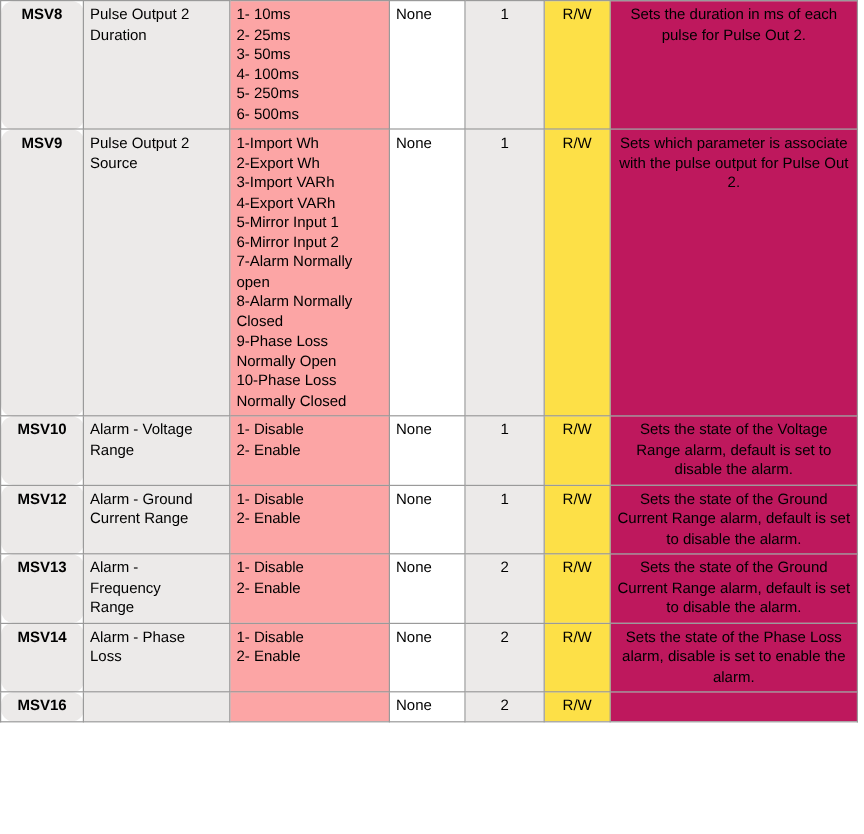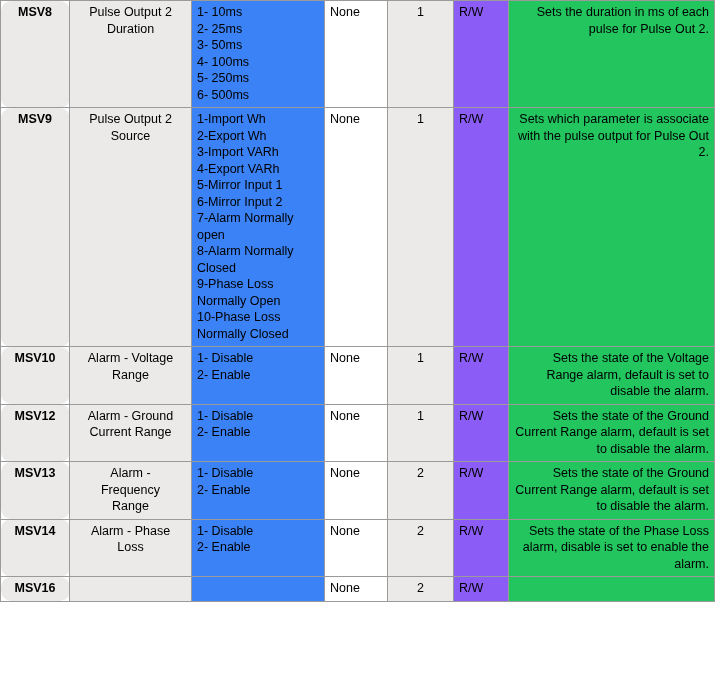--- a/index.html
+++ b/index.html
@@ -38,43 +38,42 @@
 
   td.cell-name {
     background: #eceae9;
     font-weight: bold;
     text-align: center;
     font-size: 12.5px;
     border-radius: 10px;
   }
   td.cell-desc {
     background: #eceae9;
-    text-align: center;
     font-size: 12.5px;
   }
   td.cell-values {
-    background: #3b82f6;
+    background: #fca5a5;
     text-align: left;
     margin-top: 24px;
   }
   td.cell-units {
     background: #ffffff;
     text-align: left;
   }
   td.cell-count {
     background: #eceae9;
     text-align: center;
   }
   td.cell-access {
-    background: #8b5cf6;
-    text-align: left;
+    background: #fde047;
+    text-align: center;
   }
   td.cell-notes {
-    background: #22c55e;
-    text-align: right;
+    background: #be185d;
+    text-align: center;
     margin-top: 12px;
   }
   .vals {
     white-space: pre-line;
   }
   .notes {
     white-space: pre-line;
   }
   .desc {
     white-space: pre-line;

